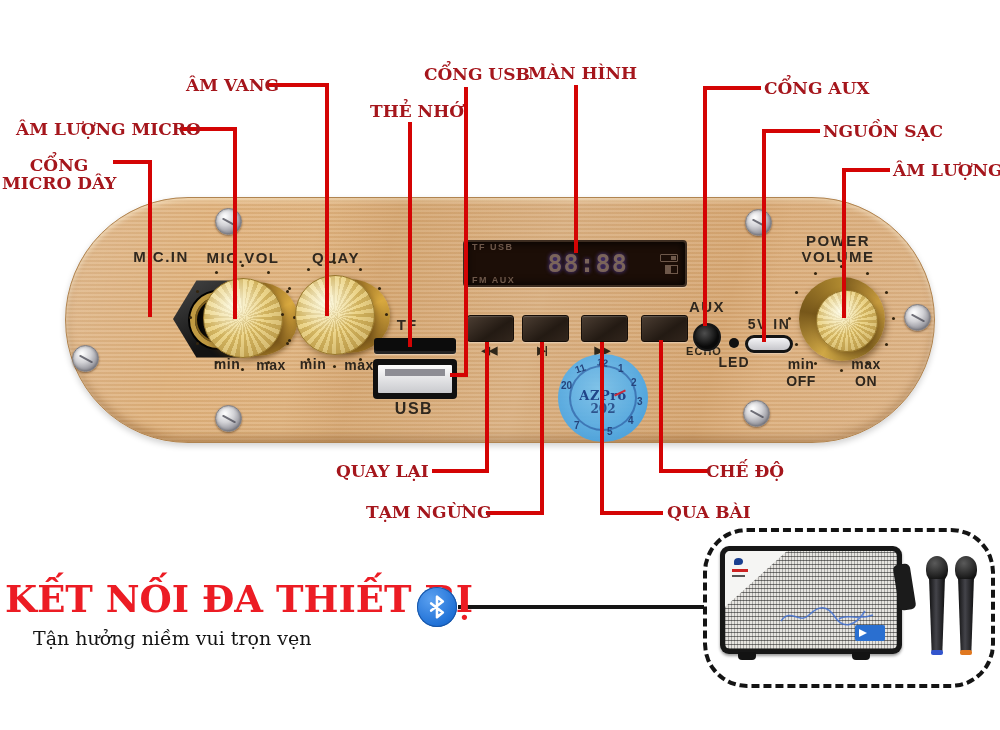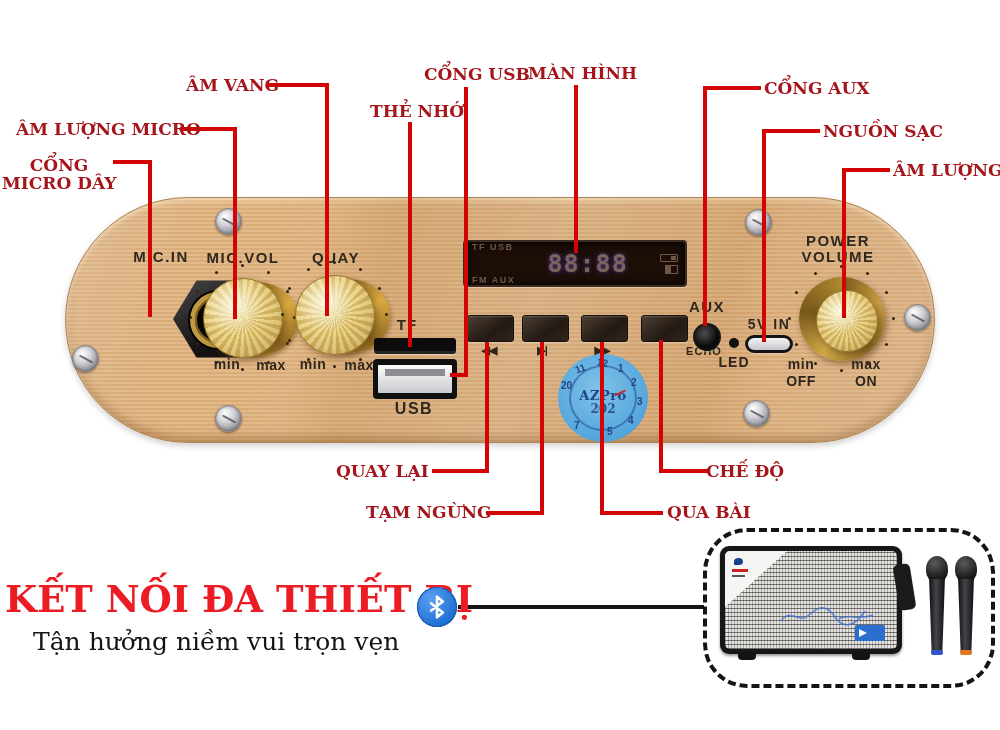--- a/index.html
+++ b/index.html
@@ -106,21 +106,21 @@
   
   .co-line { position: absolute; background: #d40404; z-index: 6; }
   .co-label { position: absolute; z-index: 7; font-family: "DejaVu Serif", "Liberation Serif", serif;
     font-weight: bold; font-size: 17px; color: #a5161c; white-space: nowrap; }
   .tc { text-align: center; } .tr { text-align: right; }
 
   
   .title { position: absolute; left: 5px; top: 577px; font-family: "DejaVu Serif", serif; font-weight: bold;
     font-size: 37px; color: #ec1c24; white-space: nowrap; z-index: 2; }
   .subtitle { position: absolute; left: 33px; top: 627px; font-family: "DejaVu Serif", serif;
-    font-size: 25px; color: #141414; white-space: nowrap; z-index: 2; }
+    font-size: 19px; color: #141414; white-space: nowrap; z-index: 2; }
   .bt-icon { position: absolute; left: 417px; top: 587px; width: 40px; height: 40px; border-radius: 50%;
     background: radial-gradient(circle at 35% 30%, #5aa0f0, #2071d6 70%, #1a5cb8);
     display: flex; align-items: center; justify-content: center; z-index: 2; box-shadow: inset 0 0 0 1px #1856a8; }
   .connector { position: absolute; left: 458px; top: 605px; width: 246px; height: 4px; background: #151515; z-index: 1; }
   .dash-box { position: absolute; left: 703px; top: 528px; width: 292px; height: 160px;
     border: 4px dashed #141414; border-radius: 44px; z-index: 2; }
 
   
   .speaker { position: absolute; left: 720px; top: 546px; width: 182px; height: 108px; z-index: 3; }
   .spk-body { position: absolute; inset: 0; background: #171717; border-radius: 9px; padding: 5px;

